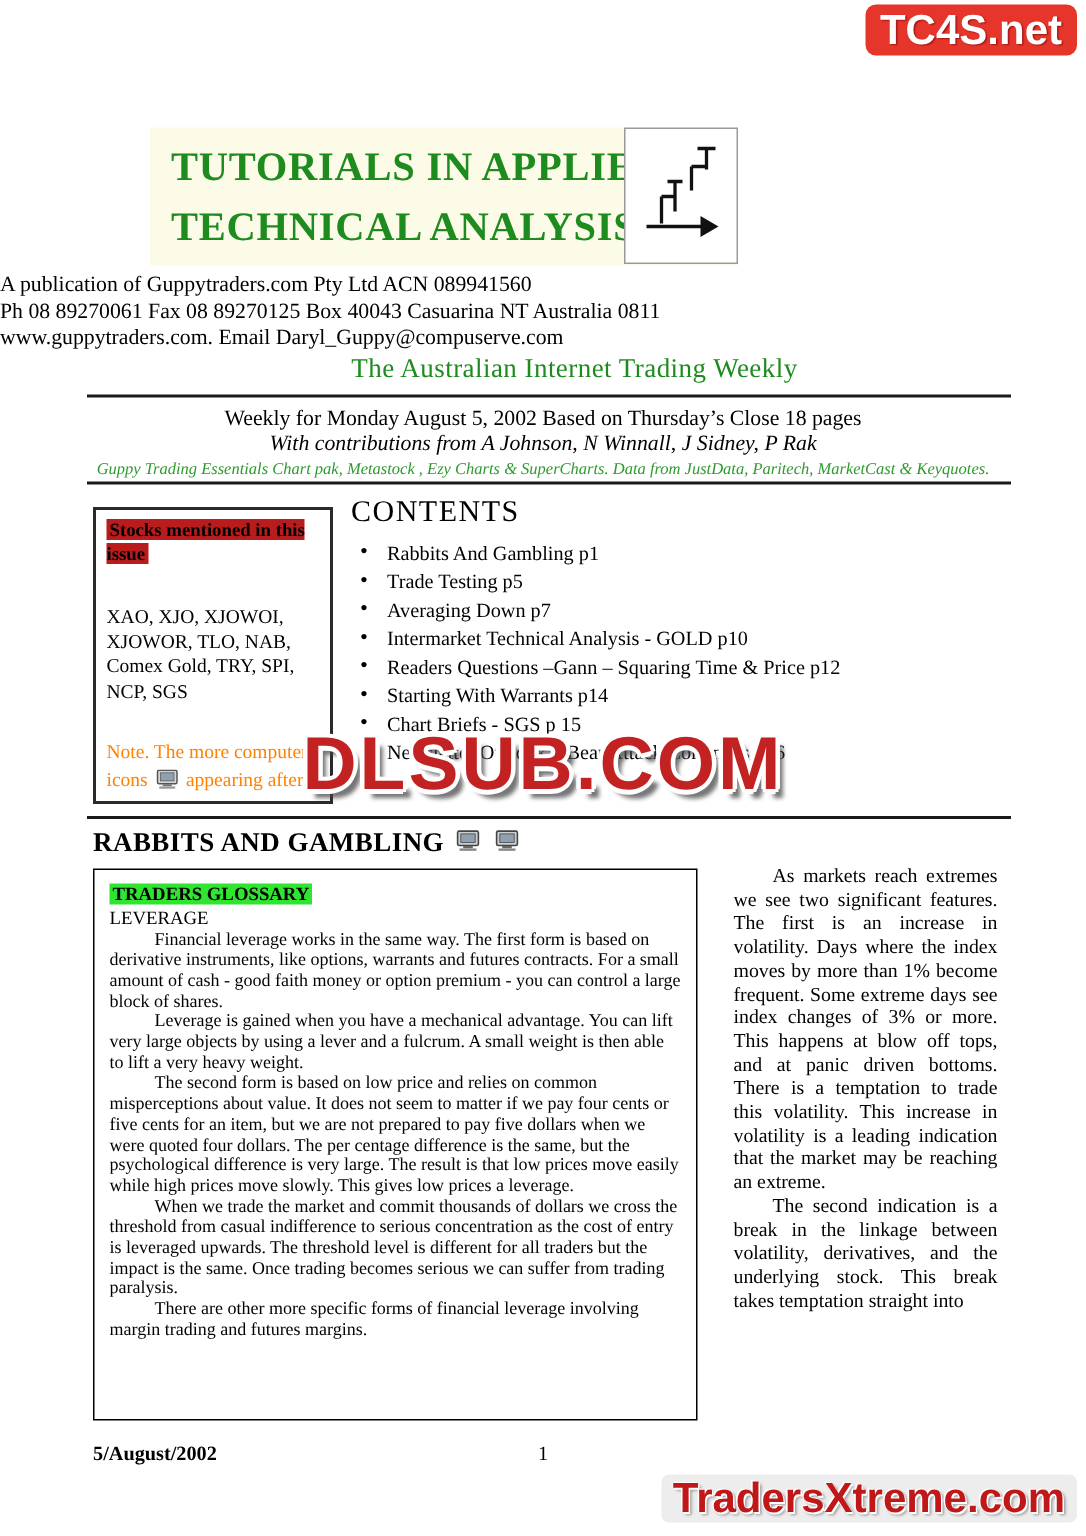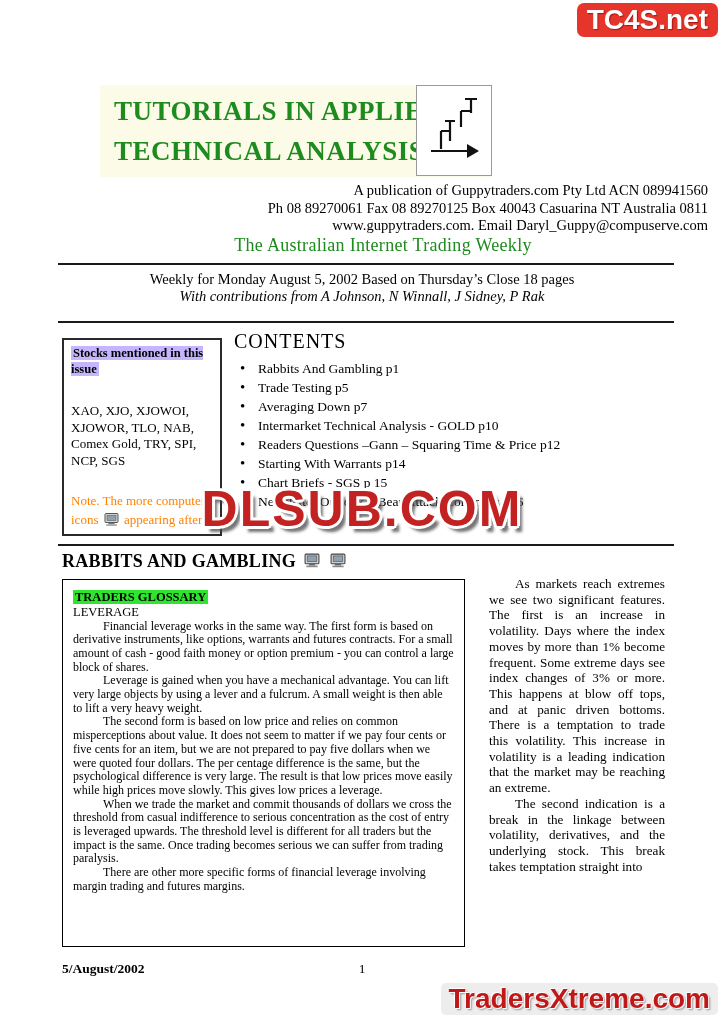--- a/index.html
+++ b/index.html
@@ -41,40 +41,40 @@
   .masthead-title { width:316px; padding:6px 0 6px 14px; }
   .masthead-title .t {
     font-size:27px; font-weight:bold; color:#1e8b1e; line-height:40px;
     letter-spacing:.5px; white-space:nowrap;
   }
   .logo-box {
     width:76px; height:91px; background:#fff; border:1px solid #9a9a9a;
     display:flex; align-items:center; justify-content:center; flex:none;
   }
 
-  .pub { position:absolute; left:0; right:16px; top:182px; text-align:right;
+  .pub { position:absolute; left:0; right:16px; top:182px; text-align:left;
          font-size:14.5px; line-height:17.5px; }
   .tagline { position:absolute; left:0; right:0; top:235px; text-align:center;
              font-size:18px; color:#1e8b1e; letter-spacing:.3px;padding-left:42px; }
 
   .rule { position:absolute; left:58px; right:50px; height:2px; background:#1a1a1a; }
   .rule1 { top:263px; } .rule2 { top:321px; } .rule3 { top:544px; height:2px; }
 
   .weekly  { position:absolute; left:0; right:0; top:271px; text-align:center; font-size:14.5px; }
   .contrib { position:absolute; left:0; right:0; top:288px; text-align:center; font-size:14.5px; font-style:italic; }
   .sources { position:absolute; left:0; right:0; top:307px; text-align:center;
              font-size:11px; font-style:italic; color:#2f9a2f; }
 
   
   .stocks-box {
     position:absolute; left:62px; top:338px; width:160px; height:198px;
     border:2px solid #2a2a2a; padding:5px 7px; overflow:hidden; font-size:13px;
   }
   .stocks-box .hl {
-    display:inline; background:#c4b5fd; font-weight:bold; font-size:12.5px;
+    display:inline; background:#b91c1c; font-weight:bold; font-size:12.5px;
     line-height:16px; padding:0 2px;
   }
   .stocks-list { margin-top:26px; font-size:13px; line-height:16.5px; }
   .note { margin-top:22px; color:#ff8200; font-size:13px; line-height:19px; }
   .pc-icon { display:inline-block; vertical-align:-2px; margin:0 2px; }
 
   
   .contents { position:absolute; left:234px; top:330px; width:440px; }
   .contents h2 { font-size:20px; letter-spacing:1px; font-weight:normal; }
   .contents ul { list-style:none; margin-top:6px; }
@@ -134,20 +134,21 @@
     <div>A publication of Guppytraders.com Pty Ltd ACN 089941560</div>
     <div>Ph 08 89270061  Fax 08 89270125  Box 40043 Casuarina NT Australia  0811</div>
     <div>www.guppytraders.com.  Email  Daryl_Guppy@compuserve.com</div>
   </div>
   <div class="tagline">The Australian Internet Trading Weekly</div>
 
   <div class="rule rule1"></div>
 
   <div class="weekly">Weekly for Monday August 5, 2002 Based on Thursday’s Close 18 pages</div>
   <div class="contrib">With contributions from A Johnson, N Winnall, J Sidney,  P Rak</div>
+  <div class="sources">Guppy Trading Essentials Chart pak, Metastock , Ezy Charts &amp; SuperCharts. Data from JustData, Paritech, MarketCast &amp; Keyquotes.</div>
 
   <div class="rule rule2"></div>
 
   <div class="stocks-box">
     <span class="hl">Stocks mentioned in this issue</span>
     <div class="stocks-list">XAO, XJO, XJOWOI, XJOWOR, TLO, NAB, Comex Gold, TRY, SPI, NCP, SGS</div>
     <div class="note">
       <span>Note. The more computer icons</span>
       <span class="pc-icon">
         <svg width="15" height="13" viewBox="0 0 15 13">

